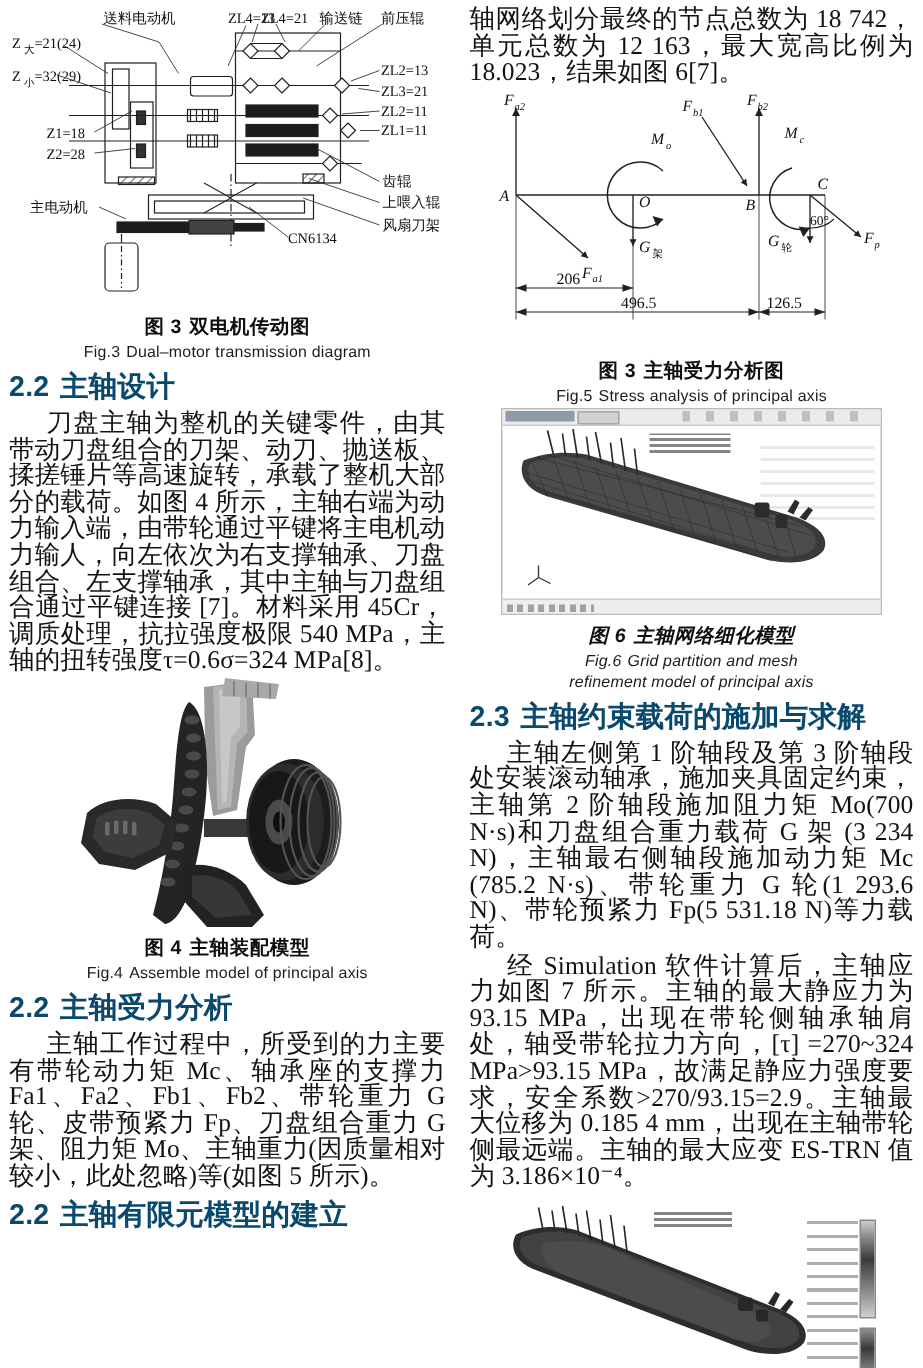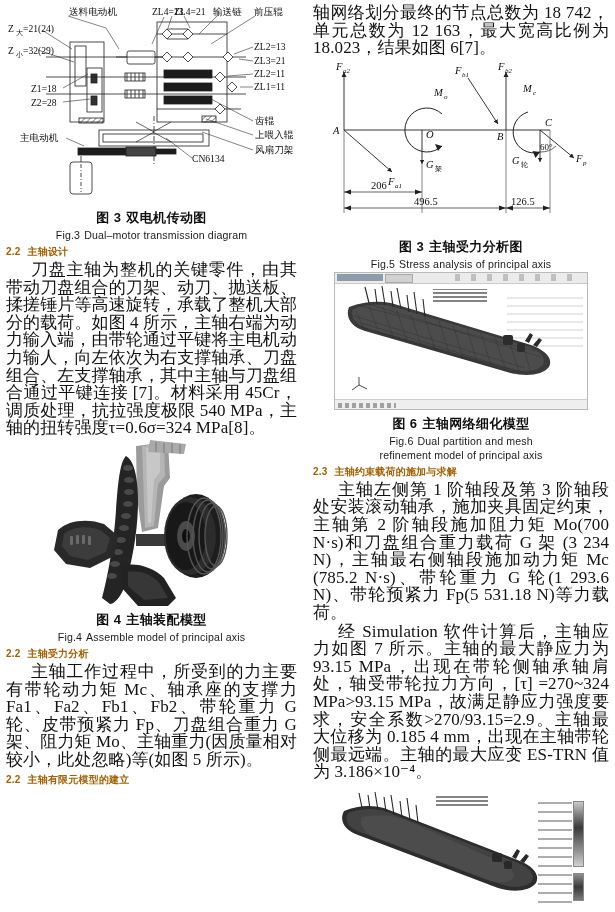--- a/index.html
+++ b/index.html
@@ -40,24 +40,24 @@
     text-align: justify;
     text-justify: inter-ideograph;
     letter-spacing: 0.1px;
     text-indent: 25px;
     color: #141414;
   }
   p.body.noindent { text-indent: 0; }
   .sec-head {
     font-family: "Liberation Sans", "DejaVu Sans", sans-serif;
     font-weight: bold;
-    font-size: 10px;
+    font-size: 19px;
     margin: 4px 0 2px 0;
     letter-spacing: 0.2px;
-    color: #a16207;
+    color: #0c4a6e;
   }
   .sec-head .num {
     font-weight: bold;
     margin-right: 7px;
   }
 
   
   .cap-cn {
     text-align: center;
     font-family: "Liberation Sans", "DejaVu Sans", sans-serif;
@@ -486,21 +486,21 @@
         </svg>
       </div>
       <div class="cap-cn">
         <span class="fignum">图 3</span><span>主轴受力分析图</span>
       </div>
       <div class="cap-en">
         <span class="fignum">Fig.5</span><span>Stress analysis of principal axis</span>
       </div>
     </div>
 
-    <div class="figure" style="margin-top:0;">
+    <div class="figure" style="margin-top:0;font-style:italic;">
       <div class="cae f6">
         <div class="cae-topbar"></div>
         <div class="cae-chip"></div>
         <div class="cae-chip2"></div>
         <div class="cae-menu"></div>
         <div class="cae-treelabel"></div>
         <div class="cae-ghosttext"></div>
         <svg class="shaftwrap" width="252" height="136" viewBox="0 0 252 136">
 
           <path d="M14 34 C30 28 44 28 56 30 L196 72 C212 78 218 86 214 94 C208 102 192 104 176 100 L30 58 C16 54 10 44 14 34 Z" fill="#3b3b3b"></path>
@@ -536,21 +536,21 @@
             <line x1="8" y1="8" x2="16" y2="12"></line>
           </g>
         </svg>
         <div class="cae-statusbar"></div>
         <div class="cae-status-text"></div>
       </div>
       <div class="cap-cn">
         <span class="fignum">图 6</span><span>主轴网络细化模型</span>
       </div>
       <div class="cap-en">
-        <span class="fignum">Fig.6</span><span>Dual partition and mesh</span>
+        <span class="fignum">Fig.6</span><span>Grid partition and mesh</span>
       </div>
       <div class="cap-en">refinement model of  principal axis</div>
     </div>
 
     <h2 class="sec-head">
       <span class="num">2.3</span><span>主轴约束载荷的施加与求解</span>
     </h2>
     <p class="body">主轴左侧第 1 阶轴段及第 3 阶轴段处安装滚动轴承，施加夹具固定约束，主轴第 2 阶轴段施加阻力矩 Mo(700 N·s)和刀盘组合重力载荷 G 架 (3 234 N)，主轴最右侧轴段施加动力矩 Mc (785.2 N·s)、带轮重力 G 轮(1 293.6 N)、带轮预紧力 Fp(5 531.18 N)等力载荷。</p>
     <p class="body">经 Simulation 软件计算后，主轴应力如图 7 所示。主轴的最大静应力为 93.15 MPa，出现在带轮侧轴承轴肩处，轴受带轮拉力方向，[τ] =270~324 MPa&gt;93.15 MPa，故满足静应力强度要求，安全系数&gt;270/93.15=2.9。主轴最大位移为 0.185 4 mm，出现在主轴带轮侧最远端。主轴的最大应变 ES-TRN 值为 3.186×10⁻⁴。</p>
 

